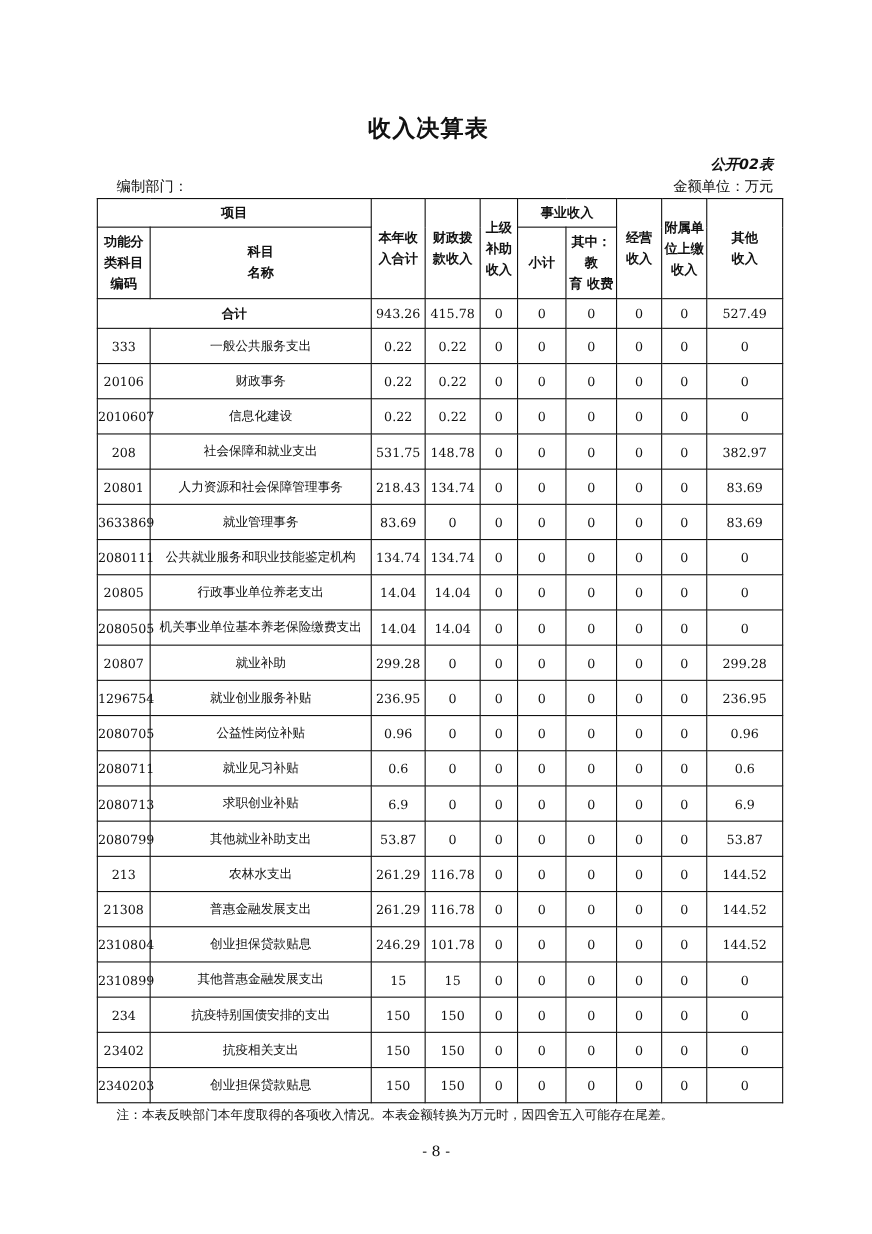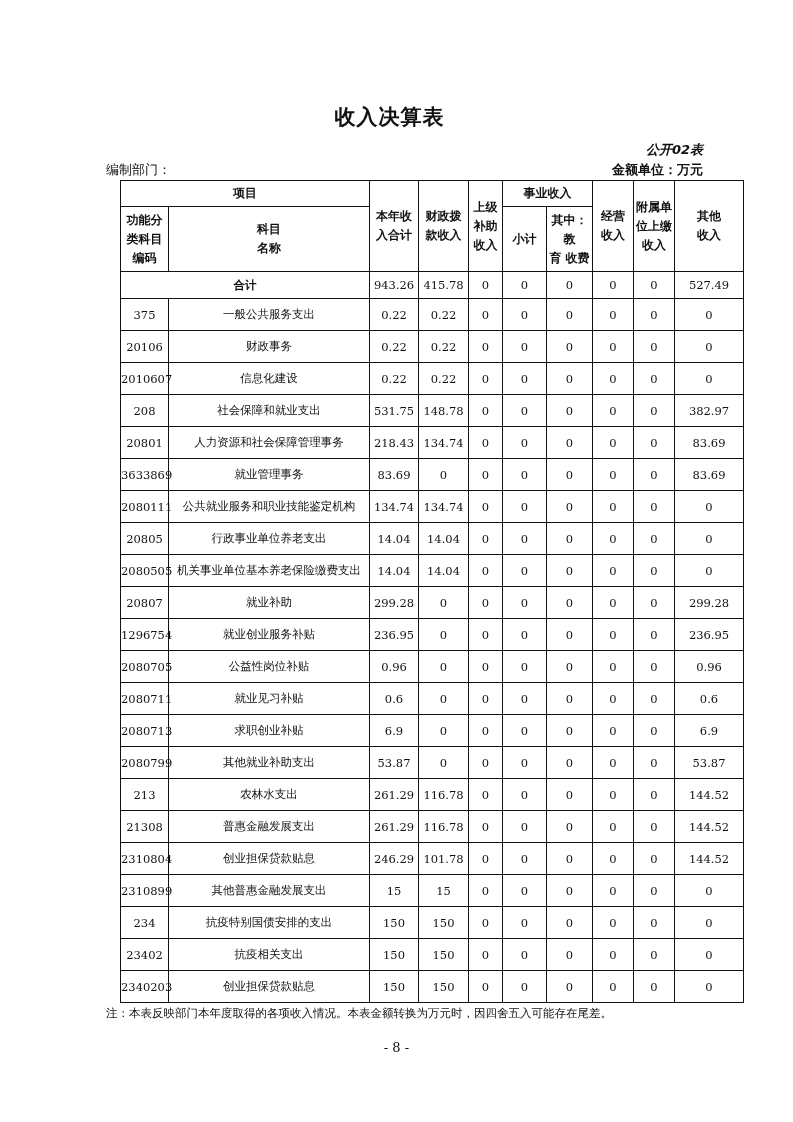--- a/index.html
+++ b/index.html
@@ -5,22 +5,22 @@
   html, body { margin: 0; padding: 0; background: #ffffff; }
   body { width: 793px; height: 1122px; position: relative; overflow: hidden;
          font-family: "DejaVu Serif", "Liberation Serif", serif; color: #111; }
   .title { position: absolute; top: 103px; left: 0; width: 779px; text-align: center;
            font-family: "DejaVu Sans", sans-serif; font-weight: bold; font-size: 21px; letter-spacing: 1px; }
   .form-no { position: absolute; top: 141px; right: 90px; font-family: "DejaVu Sans", sans-serif;
              font-weight: bold; font-size: 13px; font-style: italic; }
   .dept { position: absolute; top: 161px; left: 106px; font-family: "DejaVu Sans", sans-serif;
           font-weight: normal; font-size: 13px; }
   .unit { position: absolute; top: 161px; right: 90px; font-family: "DejaVu Sans", sans-serif;
-          font-weight: bold; font-size: 13px; }
-  table.main { position: absolute; top: 180px; left: 120px; width: 623px; border-collapse: collapse;
+          font-weight: normal; font-size: 13px; }
+  table.main { position: absolute; top: 180px; left: 88px; width: 623px; border-collapse: collapse;
                table-layout: fixed; padding-left: 30px; }
   table.main td, table.main th { border: 1px solid #111; padding: 0; text-align: center;
                                  vertical-align: middle; font-size: 11.5px; }
   table.main th { font-family: "DejaVu Sans", sans-serif; font-weight: bold; font-size: 12px; line-height: 19px; }
   table.main tr.hdr1 th { height: 25px; }
   table.main tr.hdr2 th { height: 64px; }
   table.main tr.total td { height: 26px; }
   table.main tr.data td { height: 31px; }
   td.code { text-align: left; padding-left: 1px; font-size: 11px; white-space: nowrap; }
   td.code.center { text-align: center; }
@@ -105,21 +105,21 @@
       <td class="num">943.26</td>
       <td class="num">415.78</td>
       <td class="num">0</td>
       <td class="num">0</td>
       <td class="num">0</td>
       <td class="num">0</td>
       <td class="num">0</td>
       <td class="num">527.49</td>
     </tr>
   <tr class="data">
-        <td class="code center">375</td>
+        <td class="code center">333</td>
         <td class="name">一般公共服务支出</td>
         <td class="num">0.22</td>
         <td class="num">0.22</td>
         <td class="num">0</td>
         <td class="num">0</td>
         <td class="num">0</td>
         <td class="num">0</td>
         <td class="num">0</td>
         <td class="num">0</td>
       </tr>

